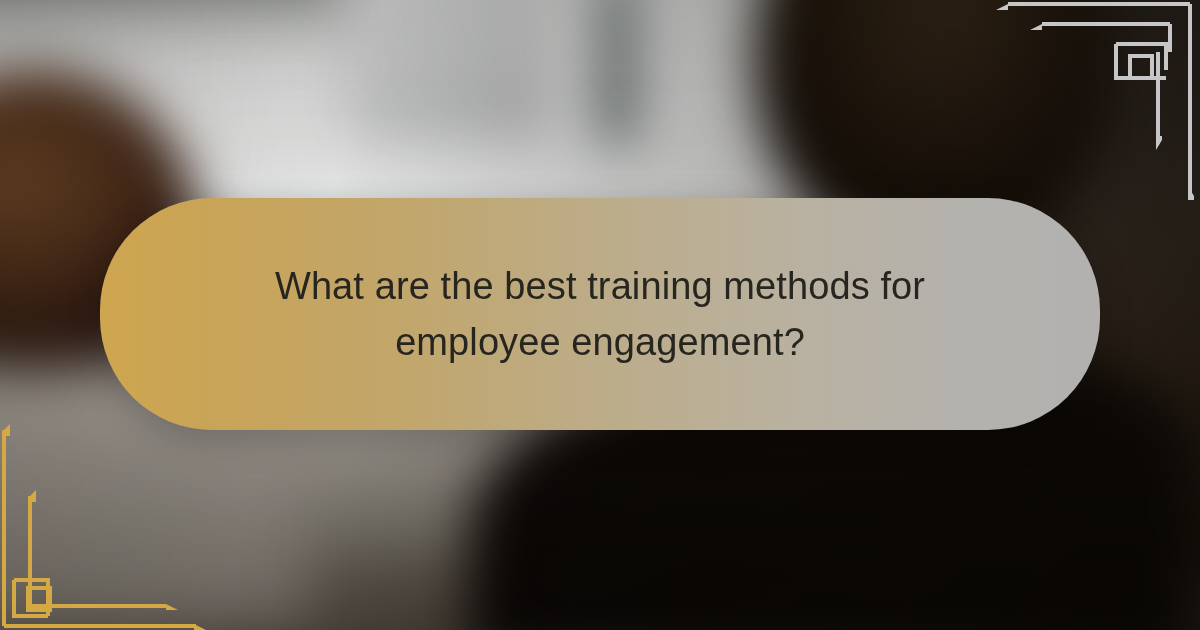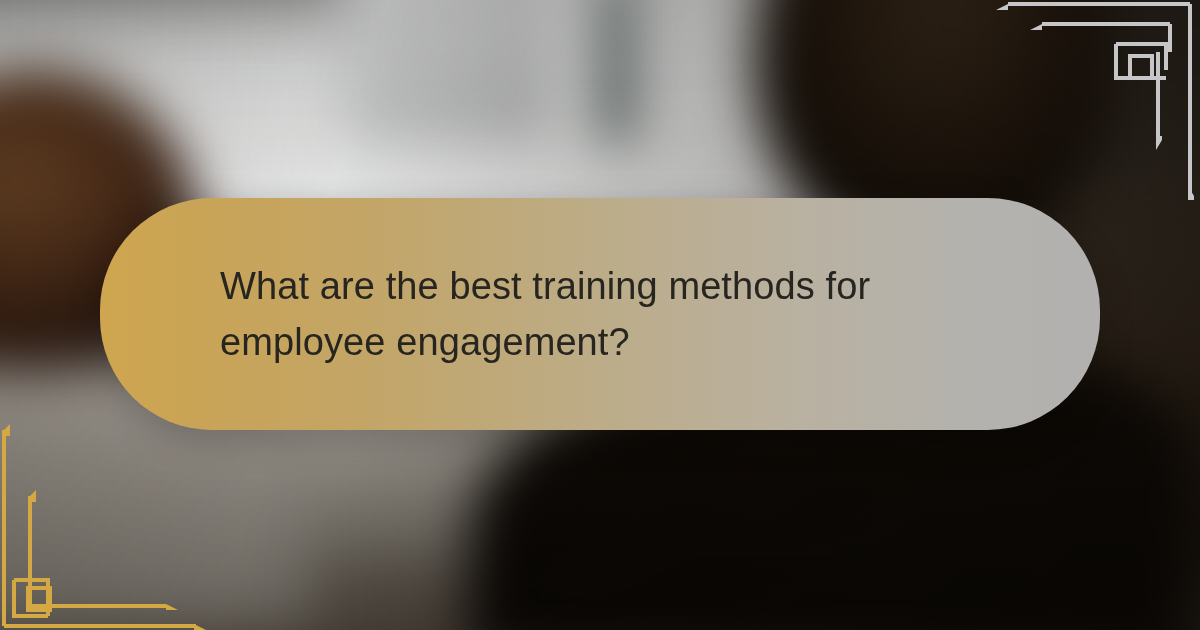--- a/index.html
+++ b/index.html
@@ -139,21 +139,21 @@
         #b4b2ad 86%,
         #b2b1b0 100%);
     display: flex;
     align-items: center;
     justify-content: center;
     box-shadow: 0 10px 34px rgba(0,0,0,0.22);
   }
   .question-text {
     margin: 0;
     width: 760px;
-    text-align: left;
+    text-align: center;
     font-family: "Liberation Sans", sans-serif;
     font-size: 38px;
     font-weight: 400;
     line-height: 56px;
     letter-spacing: 0.1px;
     color: #27251f;
   }
 
   
   .ornament {

